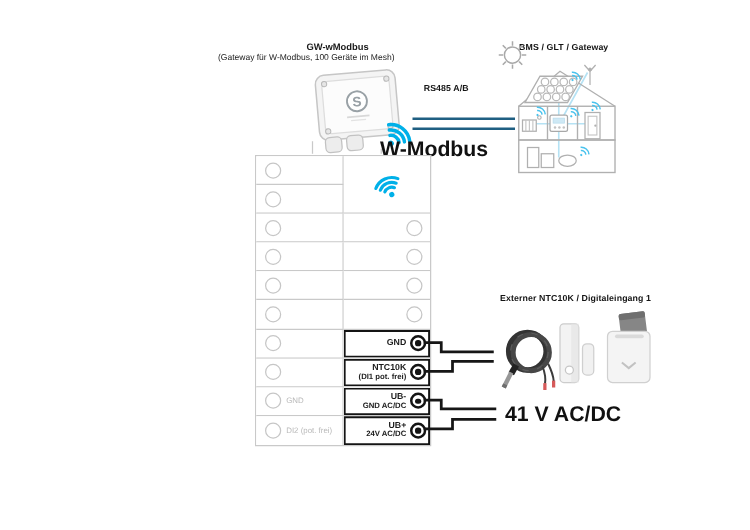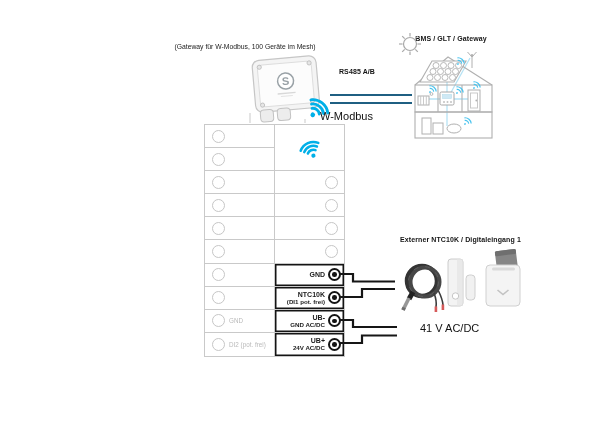--- a/index.html
+++ b/index.html
@@ -1,20 +1,20 @@
 <!DOCTYPE html>
 <html><head>
 <meta charset="utf-8">
 <style>
   html,body{margin:0;padding:0;background:#fff;}
   .canvas{position:relative;width:600px;height:424px;background:#fff;overflow:hidden;
           font-family:"Liberation Sans",sans-serif;color:#1a1a1a;}
   .abs{position:absolute;}
   .lbl-sm{font-size:7px;font-weight:bold;letter-spacing:.1px;color:#141414;}
-  .lbl-big{font-size:11px;font-weight:normal;color:#111;margin-left:16px;}
+  .lbl-big{font-size:17px;font-weight:bold;color:#111;}
   .dev-title{left:130px;top:33px;width:165px;text-align:right;font-size:7.5px;font-weight:bold;}
   .dev-sub{left:145px;top:43px;width:200px;text-align:center;font-size:6.8px;color:#222;}
   .rs485-lbl{left:330px;top:68px;width:54px;text-align:center;}
   .bms-lbl{left:396px;top:35px;width:110px;text-align:center;}
   .wmodbus-lbl{left:304px;top:110px;}
   .power-lbl{left:404px;top:322px;}
   .sensor-lbl{left:400px;top:236px;width:130px;}
   .rs-line{left:330px;width:82px;height:2.4px;background:#1f5f82;}
   
   .tblock{left:204px;top:124px;display:grid;grid-template-columns:70px 69px;
@@ -41,20 +41,21 @@
   .socket-dot{width:4.6px;height:4.6px;background:#141414;border-radius:50%;}
   .wifi-rot-dev{transform:rotate(38deg);}
   .wifi-rot-tbl{transform:rotate(-24deg);}
   svg{display:block;}
 </style>
 </head>
 <body>
 
 <div class="canvas">
 
+  <div class="abs dev-title">GW-wModbus</div>
   <div class="abs dev-sub">(Gateway für W-Modbus, 100 Geräte im Mesh)</div>
 
   <svg class="abs" style="left:244px;top:54px" width="84" height="72" viewBox="0 0 84 72">
     <g transform="rotate(-5 42 32)">
       <rect x="10" y="4" width="64" height="52" rx="7" fill="#f4f4f4" stroke="#c6c6c6" stroke-width="1.2"></rect>
       <rect x="15" y="9" width="54" height="42" rx="5" fill="#fcfcfc" stroke="#dddddd" stroke-width="1"></rect>
       <circle cx="17" cy="11" r="2.1" fill="#e6e6e6" stroke="#b9b9b9" stroke-width="0.8"></circle>
       <circle cx="67" cy="11" r="2.1" fill="#e6e6e6" stroke="#b9b9b9" stroke-width="0.8"></circle>
       <circle cx="17" cy="49" r="2.1" fill="#e6e6e6" stroke="#b9b9b9" stroke-width="0.8"></circle>
       <circle cx="67" cy="49" r="2.1" fill="#e6e6e6" stroke="#b9b9b9" stroke-width="0.8"></circle>

